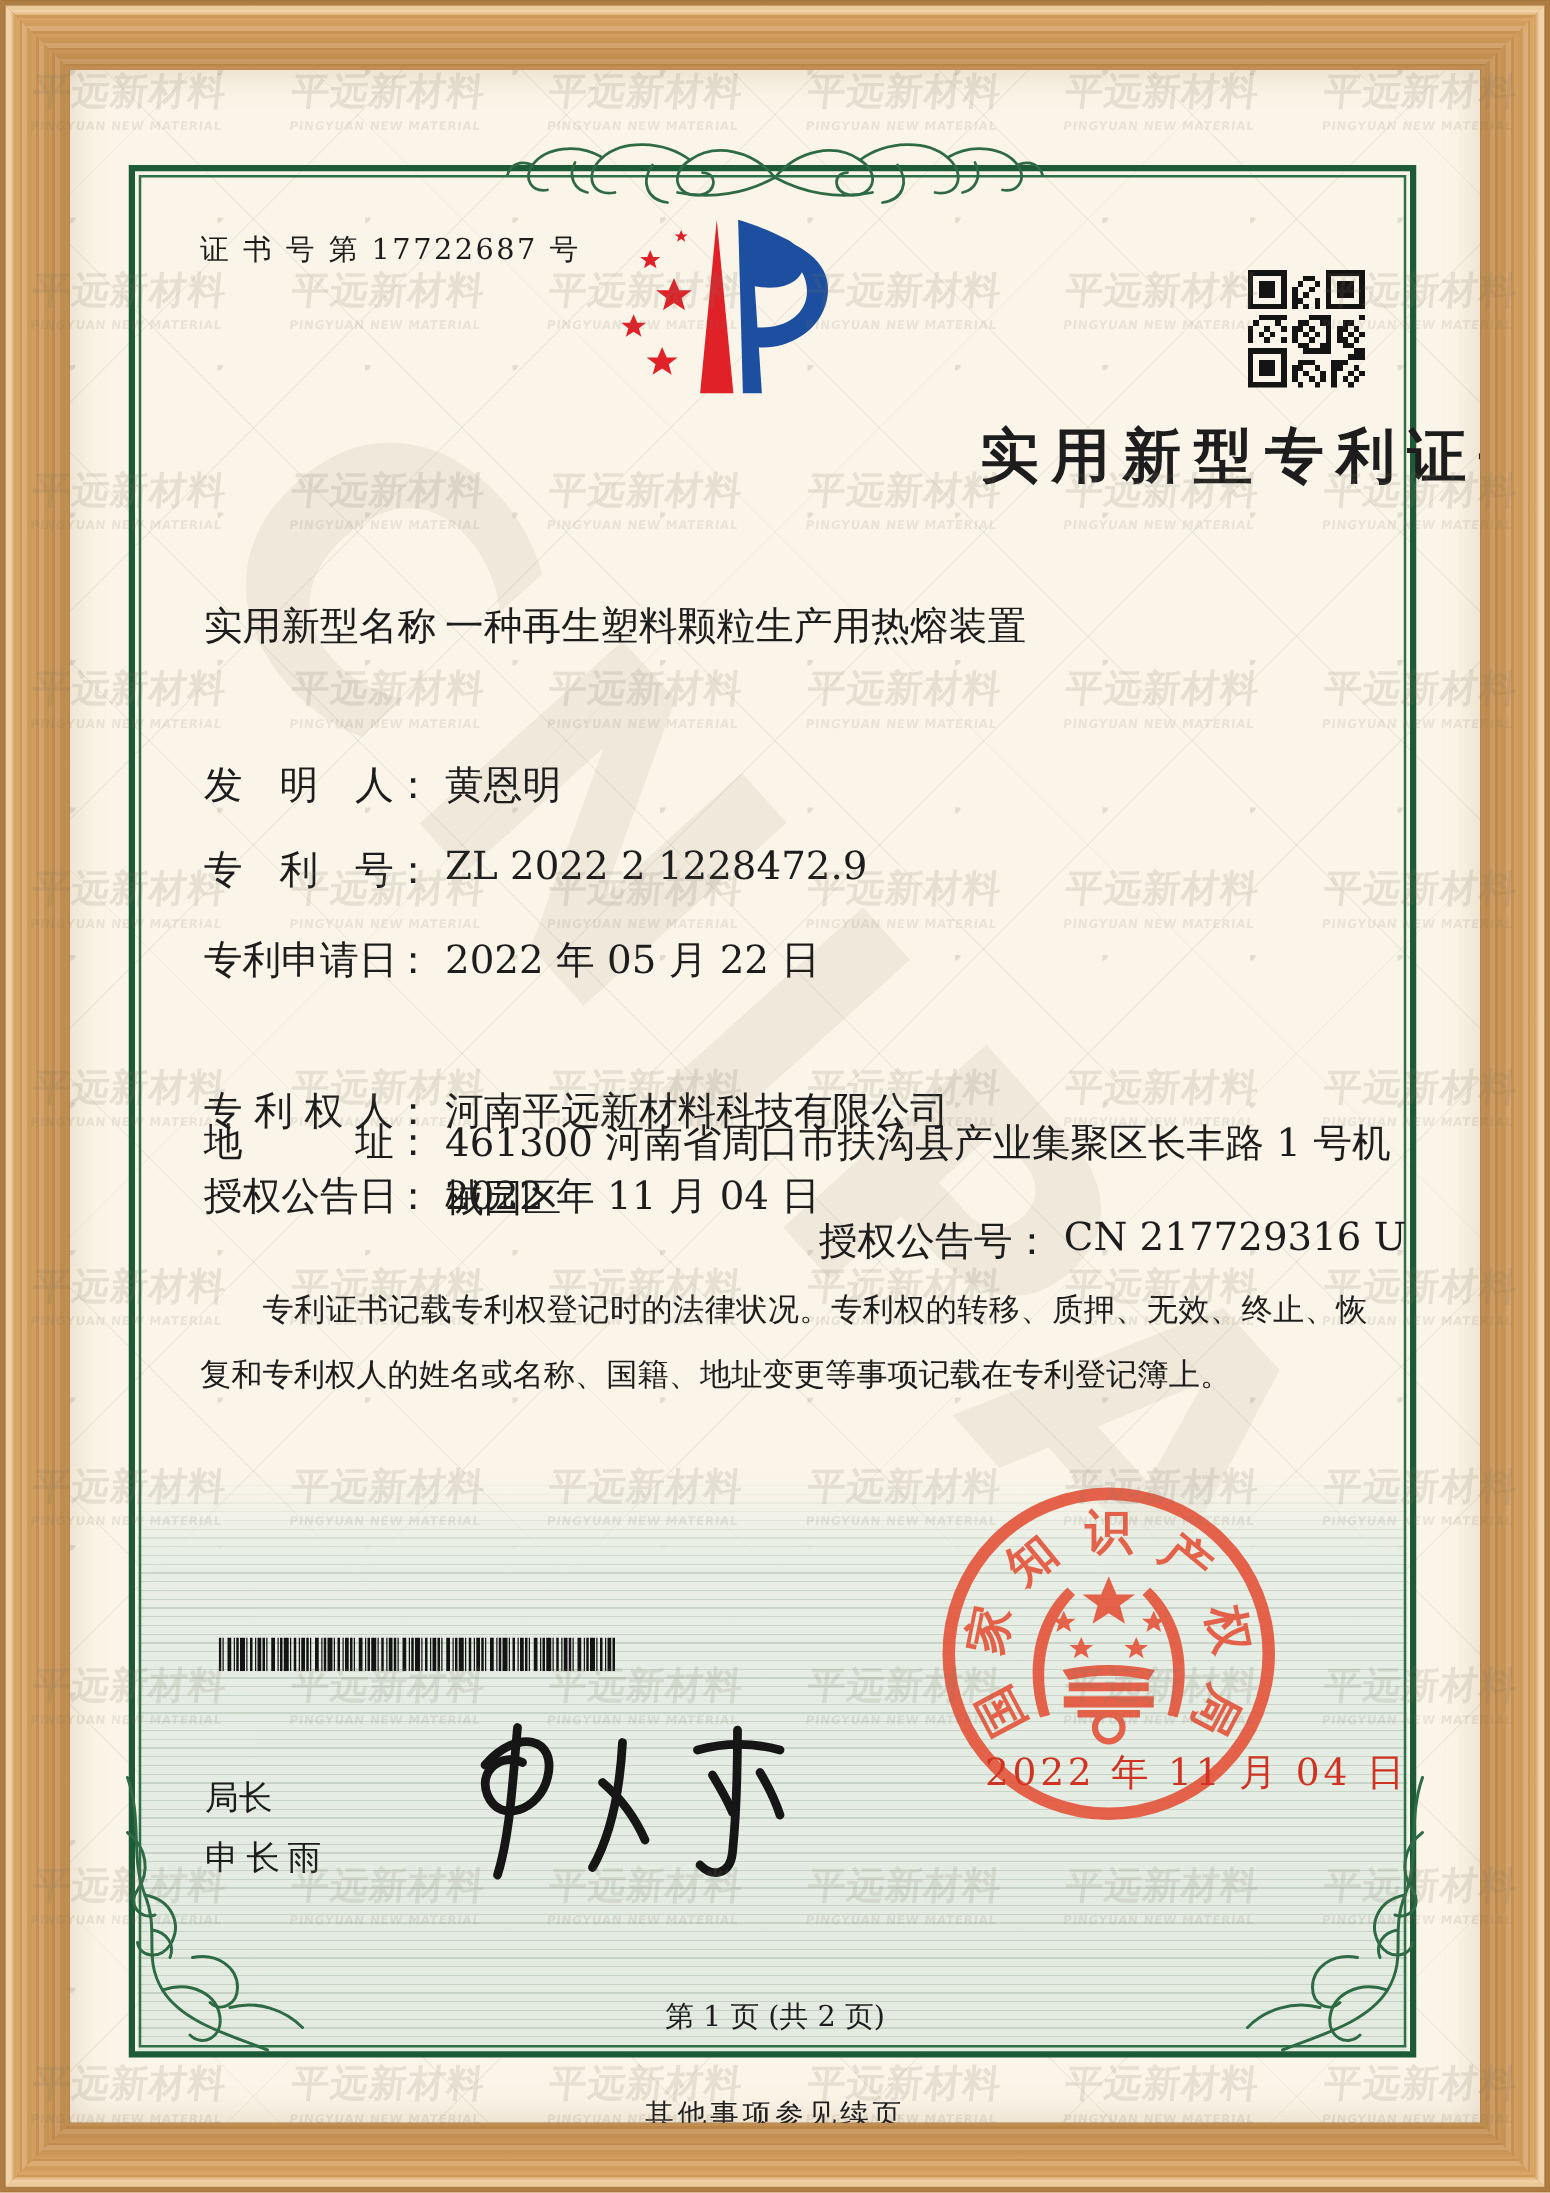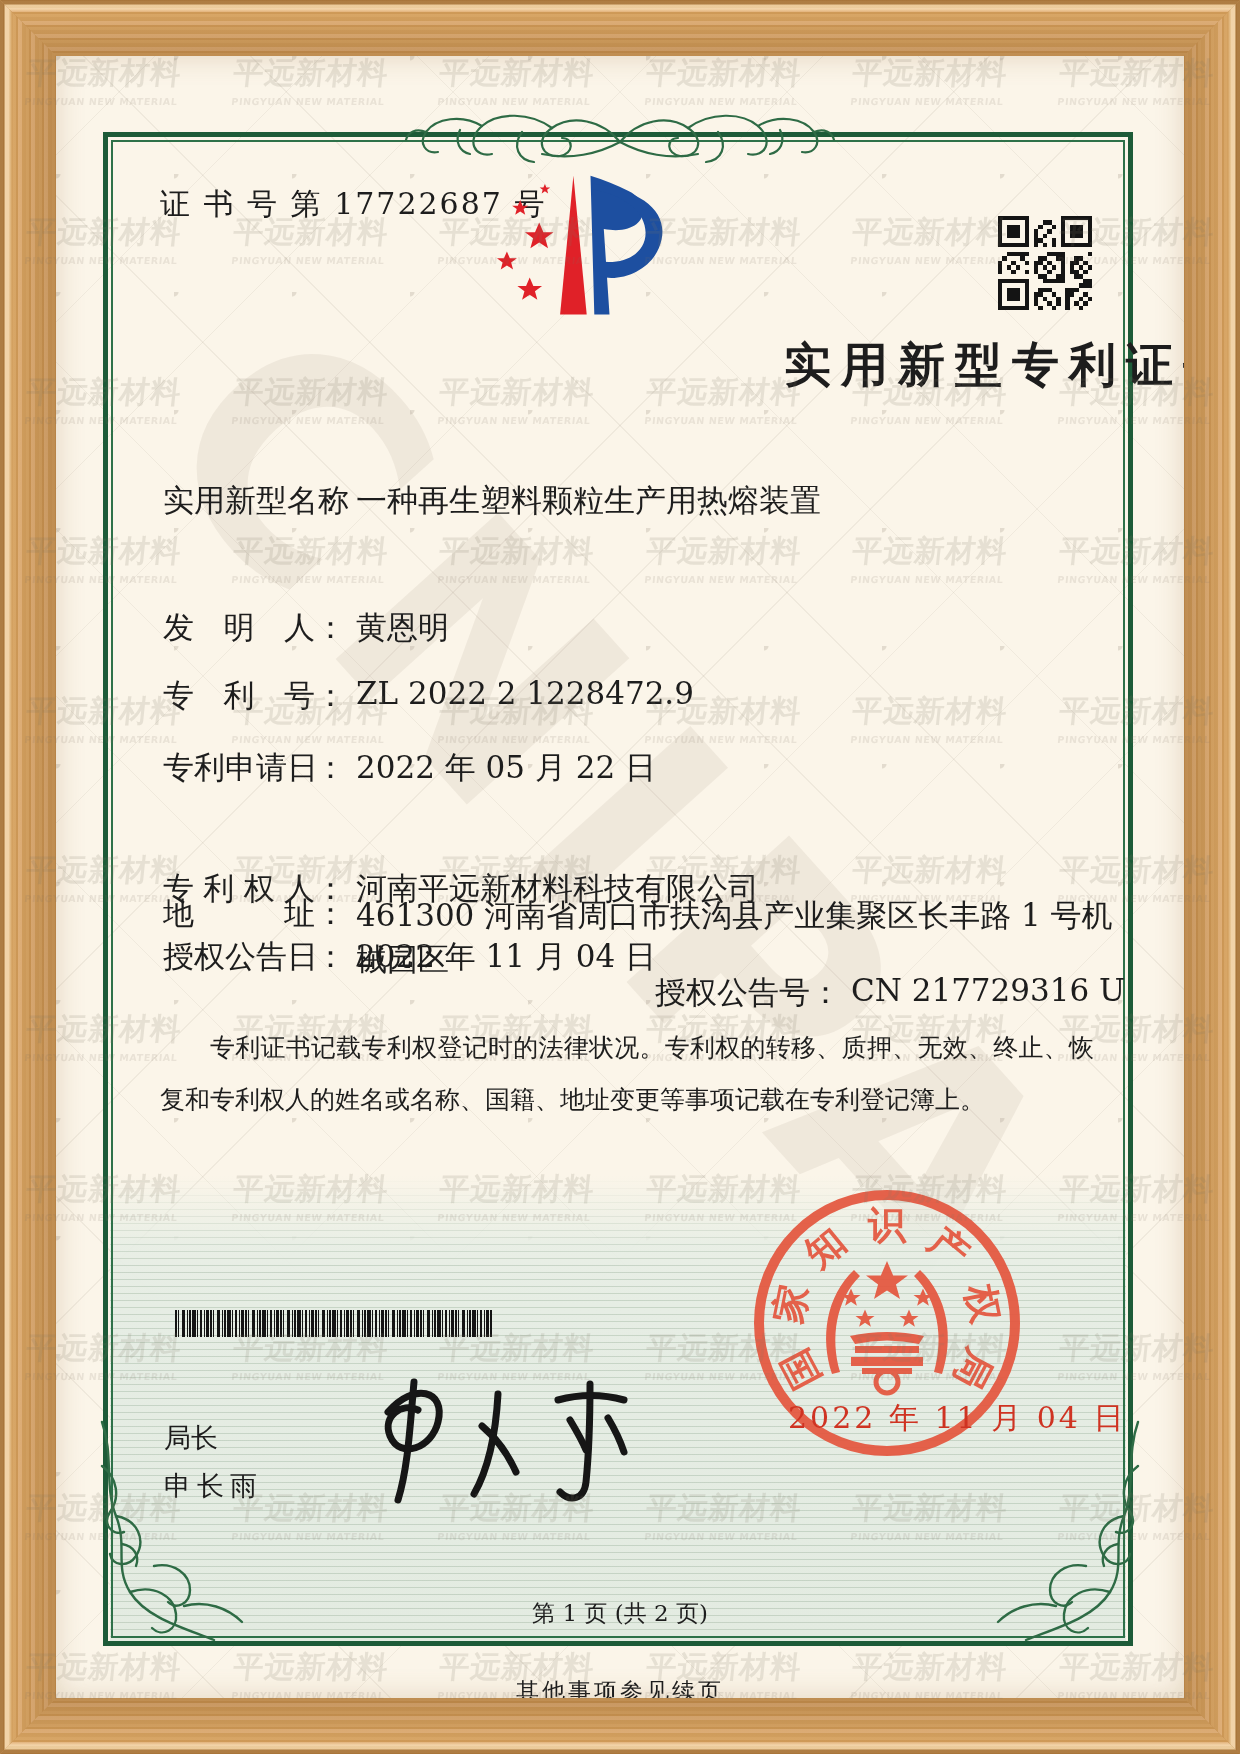--- a/index.html
+++ b/index.html
@@ -63,21 +63,21 @@
   .cert-border{
     position:absolute;left:103px;top:132px;width:1030px;height:1514px;z-index:5;
     border:5px solid #1d5b38;box-sizing:border-box;
   }
   .cert-border::after{
     content:"";position:absolute;inset:3px;border:2px solid #2e7149;
   }
   .flourish{position:absolute;z-index:6;pointer-events:none;}
   
   .abs{position:absolute;z-index:8;}
-  .cert-no{left:160px;top:184px;font-size:30px;letter-spacing:2px;}
+  .cert-no{left:160px;top:184px;font-size:23px;letter-spacing:2px;}
   .logo{left:486px;top:170px;}
   .qr{left:998px;top:216px;}
   .title{left:0;right:0;top:334px;text-align:right;font-size:47px;font-weight:700;letter-spacing:10px;}
   .row{left:163px;font-size:31px;white-space:nowrap;}
   .row .lbl{display:inline-block;width:152px;text-align:justify;text-align-last:justify;vertical-align:top;}
   .row .colon{margin-right:10px;}
   .row .val{display:inline-block;vertical-align:top;}
   .row-wrap{white-space:normal;}
   .row-wrap .val{width:762px;line-height:44px;white-space:normal;}
   .paras{left:160px;top:1022px;width:934px;font-size:25px;line-height:52px;text-align:justify;}

